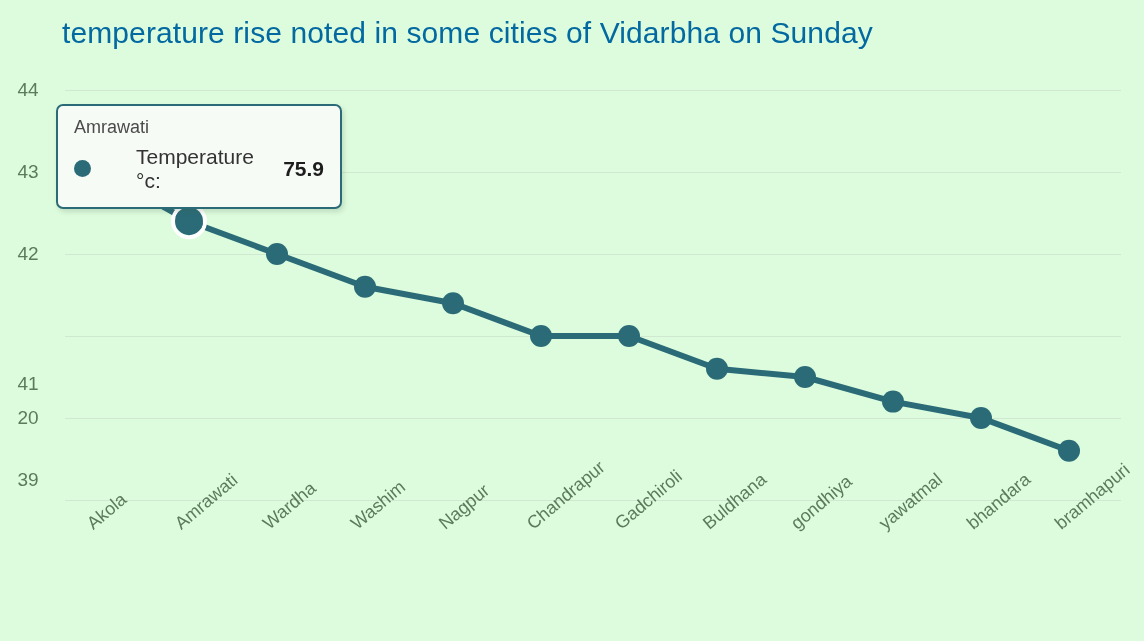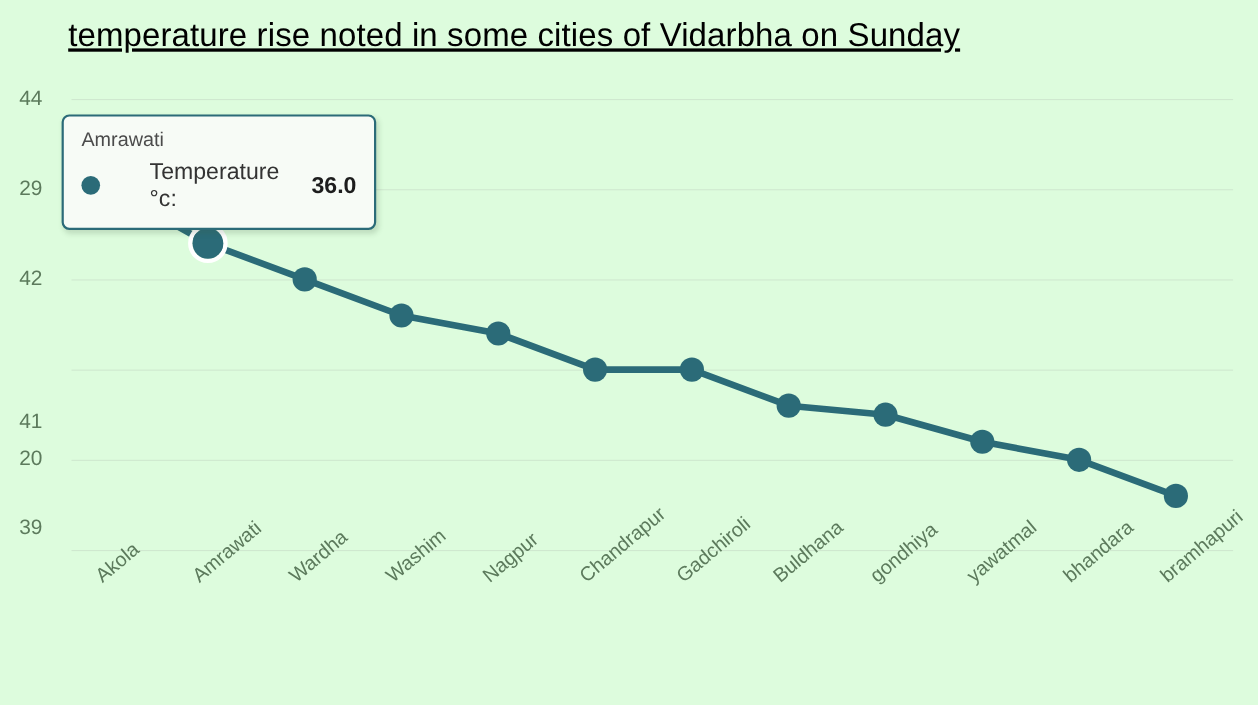--- a/index.html
+++ b/index.html
@@ -19,24 +19,23 @@
     height: 641px;
     background: #ddfcdd;
   }
   
   .chart-title {
     position: absolute;
     left: 62px;
     top: 16px;
     font-size: 30px;
     font-weight: 400;
-    color: #000000;
+    color: #0369a1;
     letter-spacing: 0.1px;
     white-space: nowrap;
-    text-decoration: underline;
   }
   
   .plot-area {
     position: absolute;
     left: 65px;
     top: 90px;
     width: 1056px;
     height: 410px;
   }
   .grid-line {
@@ -147,21 +146,21 @@
       <div class="grid-line" style="top: 164px;"></div>
       <div class="grid-line" style="top: 82px;"></div>
       <div class="grid-line" style="top: 0px;"></div>
     </div>
 
   <div class="y-axis-labels" id="y-axis-labels">
       <div class="y-tick-label" style="top: 390px;">39</div>
       <div class="y-tick-label" style="top: 328px;">20</div>
       <div class="y-tick-label" style="top: 246px; margin-top: 48px;">41</div>
       <div class="y-tick-label" style="top: 164px;">42</div>
-      <div class="y-tick-label" style="top: 82px;">29</div>
+      <div class="y-tick-label" style="top: 82px;">43</div>
       <div class="y-tick-label" style="top: 0px;">44</div>
     </div>
 
   <svg class="series-svg" id="series-svg" viewBox="0 0 1144 641">
       <polyline points="101,172 189,221.2000000000001 277,254 365,286.79999999999984 453,303.2000000000001 541,336 629,336 717,368.7999999999999 805,377 893,401.5999999999998 981,418 1069,450.79999999999984" fill="none" stroke="#2b6b78" stroke-width="6" stroke-linejoin="round" stroke-linecap="round"></polyline>
       <circle cx="101" cy="172" r="11" fill="#2b6b78"></circle>
       <circle cx="189" cy="221.2000000000001" r="16" fill="none" stroke="#ffffff" stroke-width="4"></circle>
       <circle cx="189" cy="221.2000000000001" r="14" fill="#2b6b78"></circle>
       <circle cx="277" cy="254" r="11" fill="#2b6b78"></circle>
       <circle cx="365" cy="286.79999999999984" r="11" fill="#2b6b78"></circle>
@@ -189,17 +188,17 @@
       <div class="x-tick-label" style="left: 875px; top: 518px;">yawatmal</div>
       <div class="x-tick-label" style="left: 963px; top: 518px;">bhandara</div>
       <div class="x-tick-label" style="left: 1051px; top: 518px;">bramhapuri</div>
     </div>
 
   <div class="tooltip">
     <div class="tooltip-title">Amrawati</div>
     <div class="tooltip-row">
       <span class="tooltip-swatch"></span>
       <span class="tooltip-series-name">Temperature °c:</span>
-      <span class="tooltip-value">36.0</span>
+      <span class="tooltip-value">75.9</span>
     </div>
   </div>
 
 </div>
 
 </body></html>

